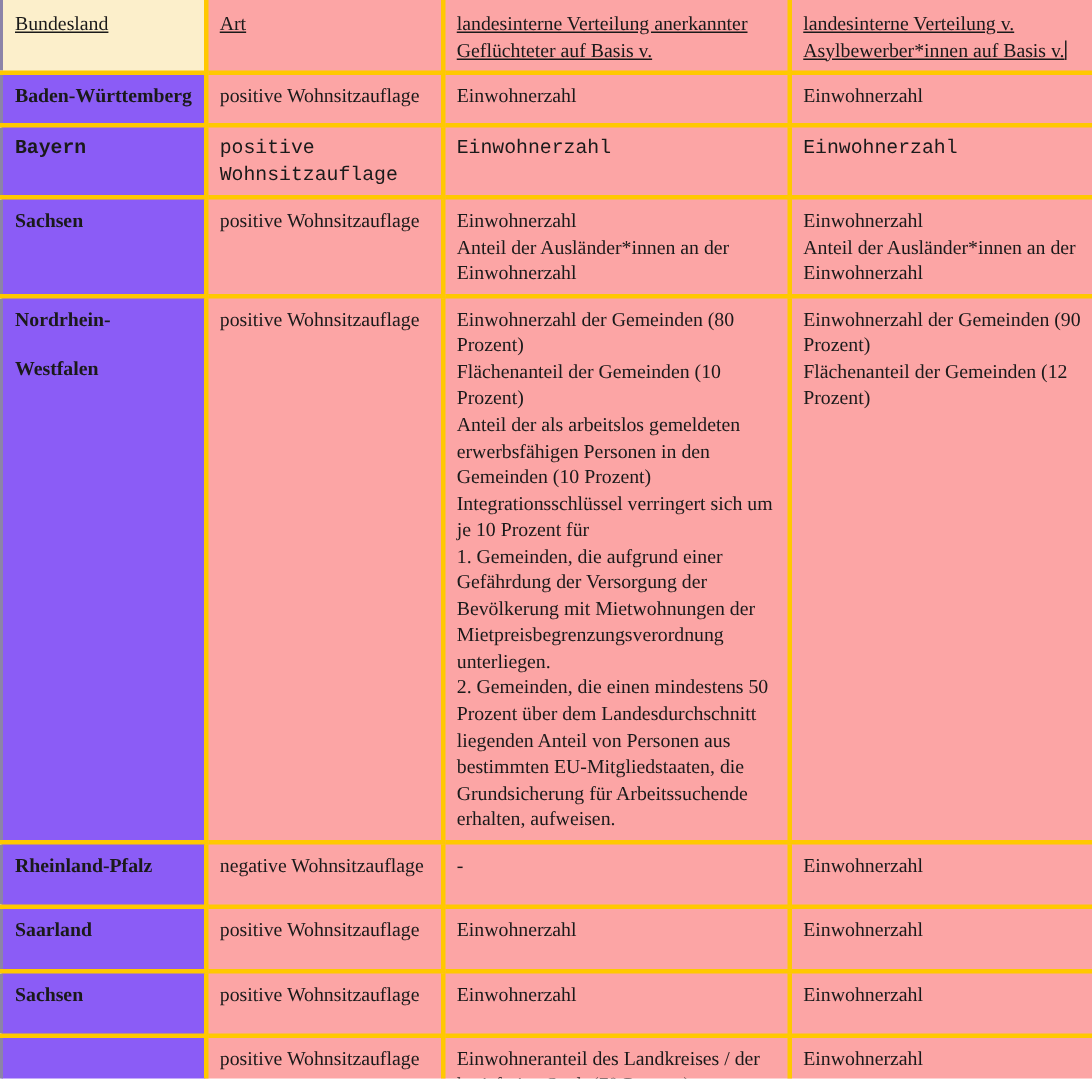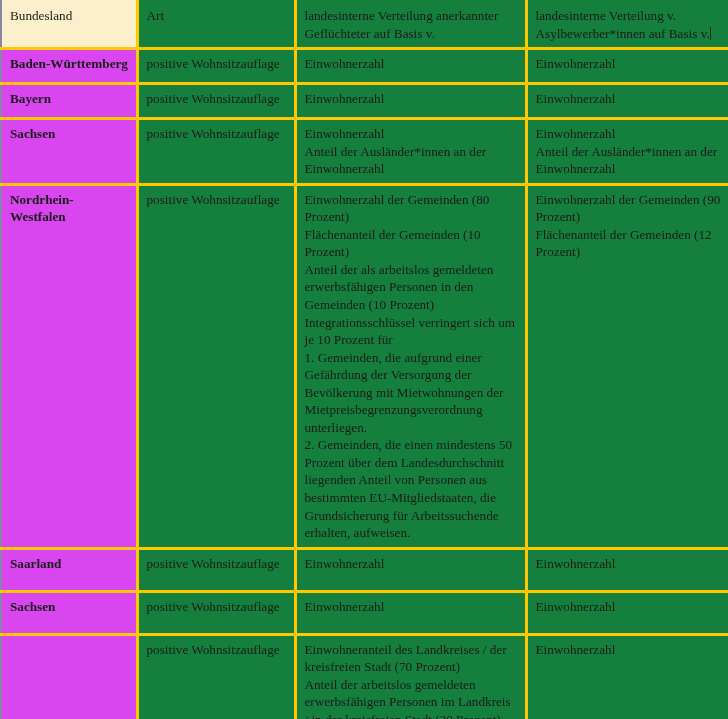--- a/index.html
+++ b/index.html
@@ -33,75 +33,77 @@
   table.wohnsitz-table col.c4 { width: 203px; }
 
   table.wohnsitz-table td,
   table.wohnsitz-table th {
     vertical-align: top;
     padding: 5px 7px 5px 8px;
     font-size: 13.2px;
     line-height: 1.33;
     border-right: 3px solid #FFC800;
     border-bottom: 3px solid #FFC800;
-    background: #15803d;
+    background: #fca5a5;
     text-align: left;
     font-weight: normal;
     word-wrap: break-word;
   }
 
   
   table.wohnsitz-table td.col-state,
   table.wohnsitz-table th.col-state {
     border-left: 2px solid #8c83a8;
   }
 
   
   thead th {
     font-weight: bold;
     background: #E3DFEA;
     height: 34px;
+    text-decoration: underline;
   }
   thead th.col-state {
     background: #FCEFCB;
   }
 
   
   tbody td.col-state {
-    background: #d946ef;
+    background: #8b5cf6;
     font-weight: bold;
   }
 
   
   table.wohnsitz-table td.col-basis-asyl,
   table.wohnsitz-table th.col-basis-asyl {
     border-right: none;
   }
 
   
   tr.row-header th { padding-top: 7px; }
   tr.r-bw td { height: 22px; }
-  tr.r-by td { height: 22px; }
+  tr.r-by td { height: 22px; font-family: Liberation Mono, monospace; }
   tr.r-he td { height: 48px; }
   tr.r-ni td { height: 22px; }
   tr.r-nw td { height: 280px; }
   tr.r-rp td { height: 30px; }
   tr.r-sl td { height: 30px; margin-top: 16px; }
   tr.r-sn td { height: 30px; margin-left: 34px; }
   tr.r-st td { height: 118px; border-bottom: none; }
 
   .cell-lines {
     white-space: pre-line;
   }
 
   .state-name {
     display: block;
   }
   .state-name .ln2 {
     display: block;
+    margin-top: 16px;
   }
 
   
   .caret {
     display: inline-block;
     width: 1px;
     height: 13px;
     background: #222;
     vertical-align: -2px;
     margin: 0 0px;
@@ -166,20 +168,28 @@
         <td class="col-basis-anerkannt cell-lines">Einwohnerzahl der Gemeinden (80 Prozent)
 Flächenanteil der Gemeinden (10 Prozent)
 Anteil der als arbeitslos gemeldeten erwerbsfähigen Personen in den Gemeinden (10 Prozent)
 Integrationsschlüssel verringert sich um je 10 Prozent für
 1. Gemeinden, die aufgrund einer Gefährdung der Versorgung der Bevölkerung mit Mietwohnungen der Mietpreisbegrenzungsverordnung unterliegen.
 2. Gemeinden, die einen mindestens 50 Prozent über dem Landesdurchschnitt liegenden Anteil von Personen aus bestimmten EU-Mitgliedstaaten, die Grundsicherung für Arbeitssuchende erhalten, aufweisen.</td>
         <td class="col-basis-asyl cell-lines">Einwohnerzahl der Gemeinden (90 Prozent)
 Flächenanteil der Gemeinden (12 Prozent)</td>
       </tr>
 
+      <tr class="r-rp">
+        <td class="col-state">
+            <span class="state-name"><span class="ln1">Rheinland-Pfalz</span></span>
+          </td>
+        <td class="col-art">negative Wohnsitzauflage</td>
+        <td class="col-basis-anerkannt cell-lines">-</td>
+        <td class="col-basis-asyl cell-lines">Einwohnerzahl</td>
+      </tr>
 
       <tr class="r-sl">
         <td class="col-state">
             <span class="state-name"><span class="ln1">Saarland</span></span>
           </td>
         <td class="col-art">positive Wohnsitzauflage</td>
         <td class="col-basis-anerkannt cell-lines">Einwohnerzahl</td>
         <td class="col-basis-asyl cell-lines">Einwohnerzahl</td>
       </tr>
 

